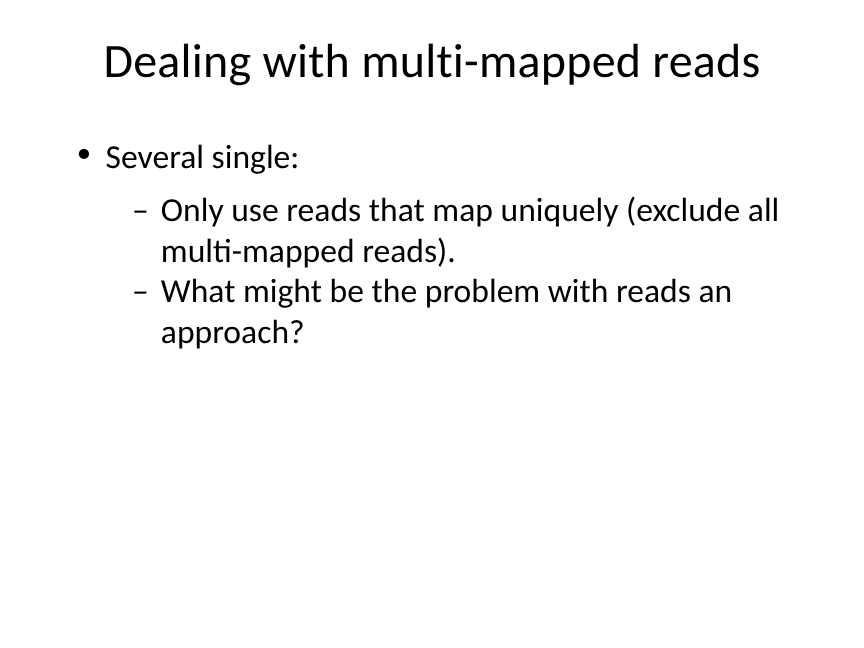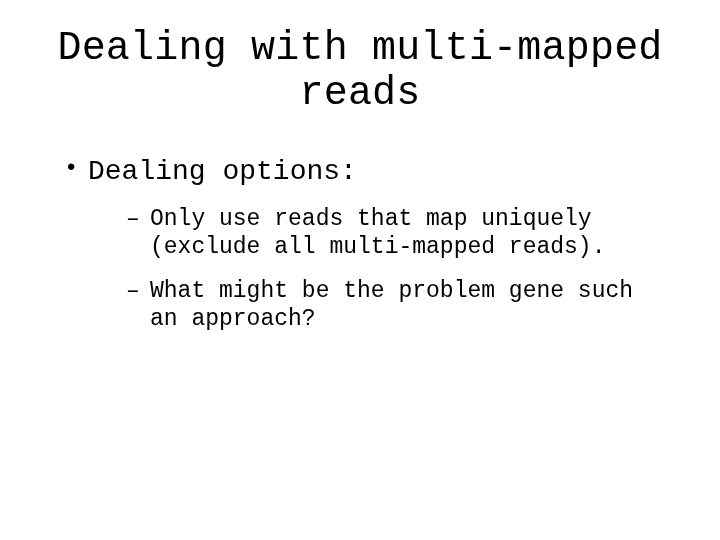--- a/index.html
+++ b/index.html
@@ -9,21 +9,20 @@
     height: 540px;
     background: #fff;
     font-family: Calibri, "Segoe UI", Arial, sans-serif;
     color: #000;
   }
   .slide {
     width: 720px;
     height: 520px;
     position: relative;
     box-sizing: border-box;
-    font-family: Liberation Mono, monospace;
   }
   .title {
     font-size: 40px;
     text-align: center;
     padding-top: 26px;
     letter-spacing: 0.2px;
   }
   .body {
     padding: 38px 60px 0 60px;
   }
@@ -44,46 +43,46 @@
     left: 4px;
     top: 0;
     font-size: 24px;
   }
   ul.level2 {
     list-style: none;
     margin: 10px 0 0 0;
     padding: 0 0 0 22px;
   }
   ul.level2 > li {
-    font-size: 23px;
+    font-size: 28px;
     position: relative;
     padding-left: 24px;
     line-height: 1.22;
-    margin: 16px;
+    margin: 0;
   }
   ul.level2 > li::before {
     content: "–";
     position: absolute;
     left: 0;
     top: 0;
   }
 </style>
 </head>
 <body>
 
 <div class="slide">
   <div class="title">Dealing with multi-mapped reads</div>
   <div class="body">
     <ul class="level1">
       <li>
-        <span>Dealing options:</span>
+        <span>Several single:</span>
         <ul class="level2">
           <li>
             <span>Only use reads that map uniquely (exclude all multi-mapped reads).</span>
           </li>
           <li>
-            <span>What might be the problem gene such an approach?</span>
+            <span>What might be the problem with reads an approach?</span>
           </li>
         </ul>
       </li>
     </ul>
   </div>
 </div>
 
 </body></html>

